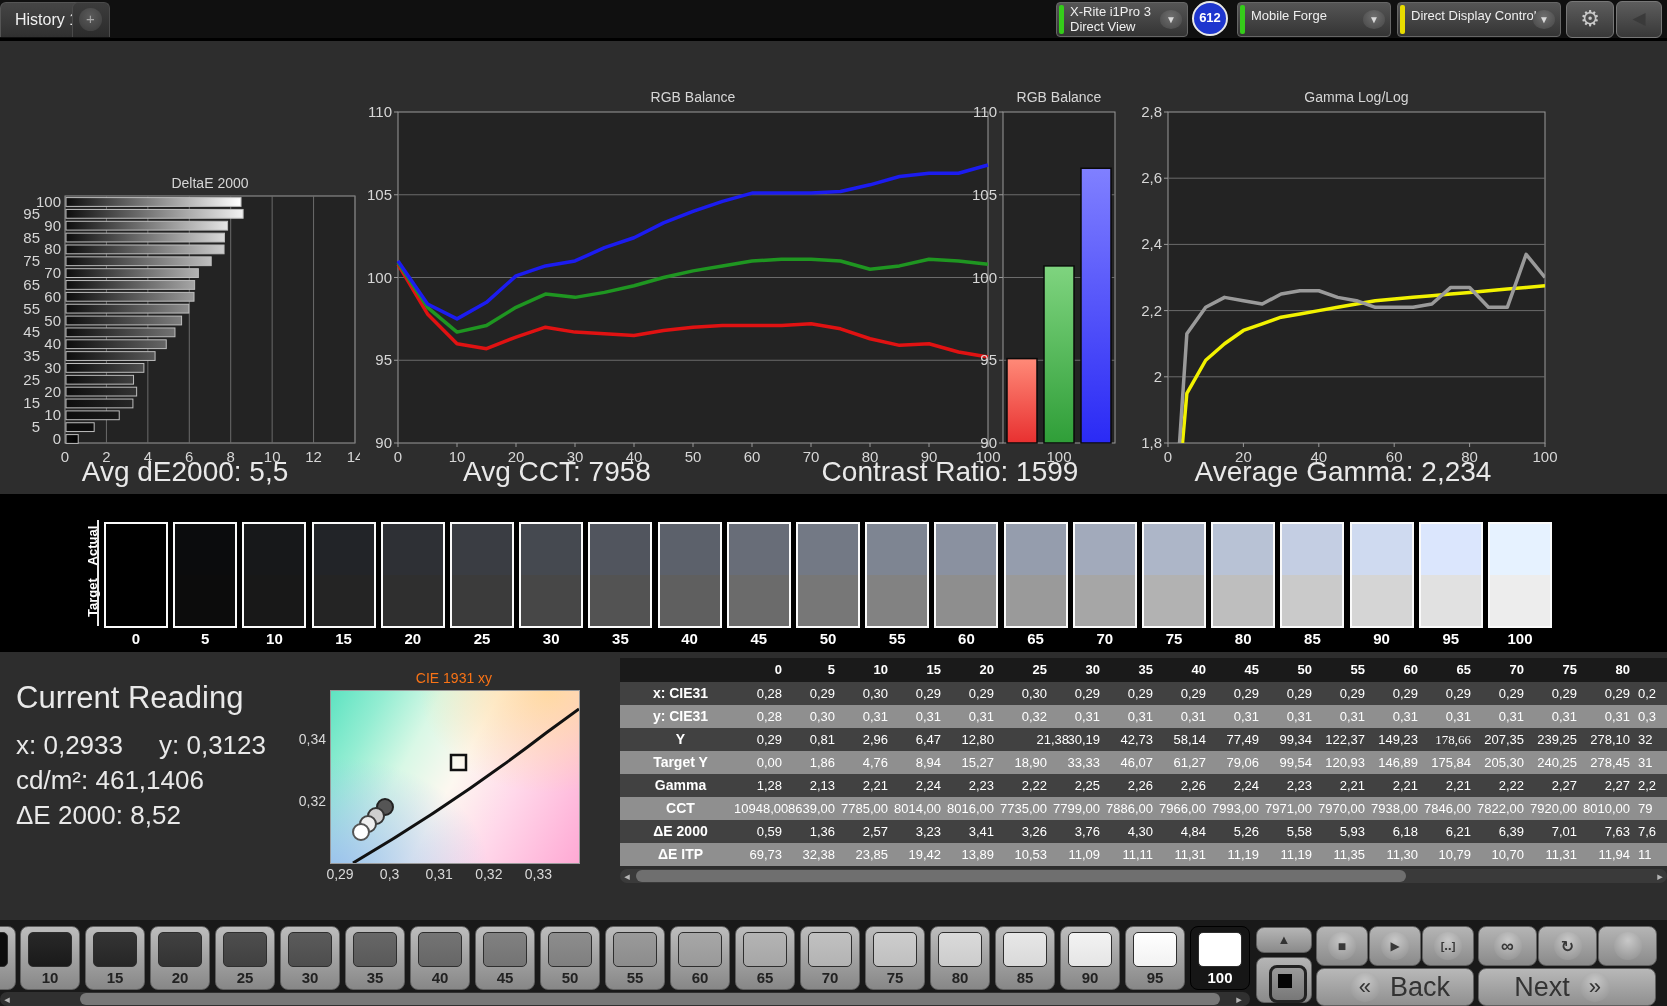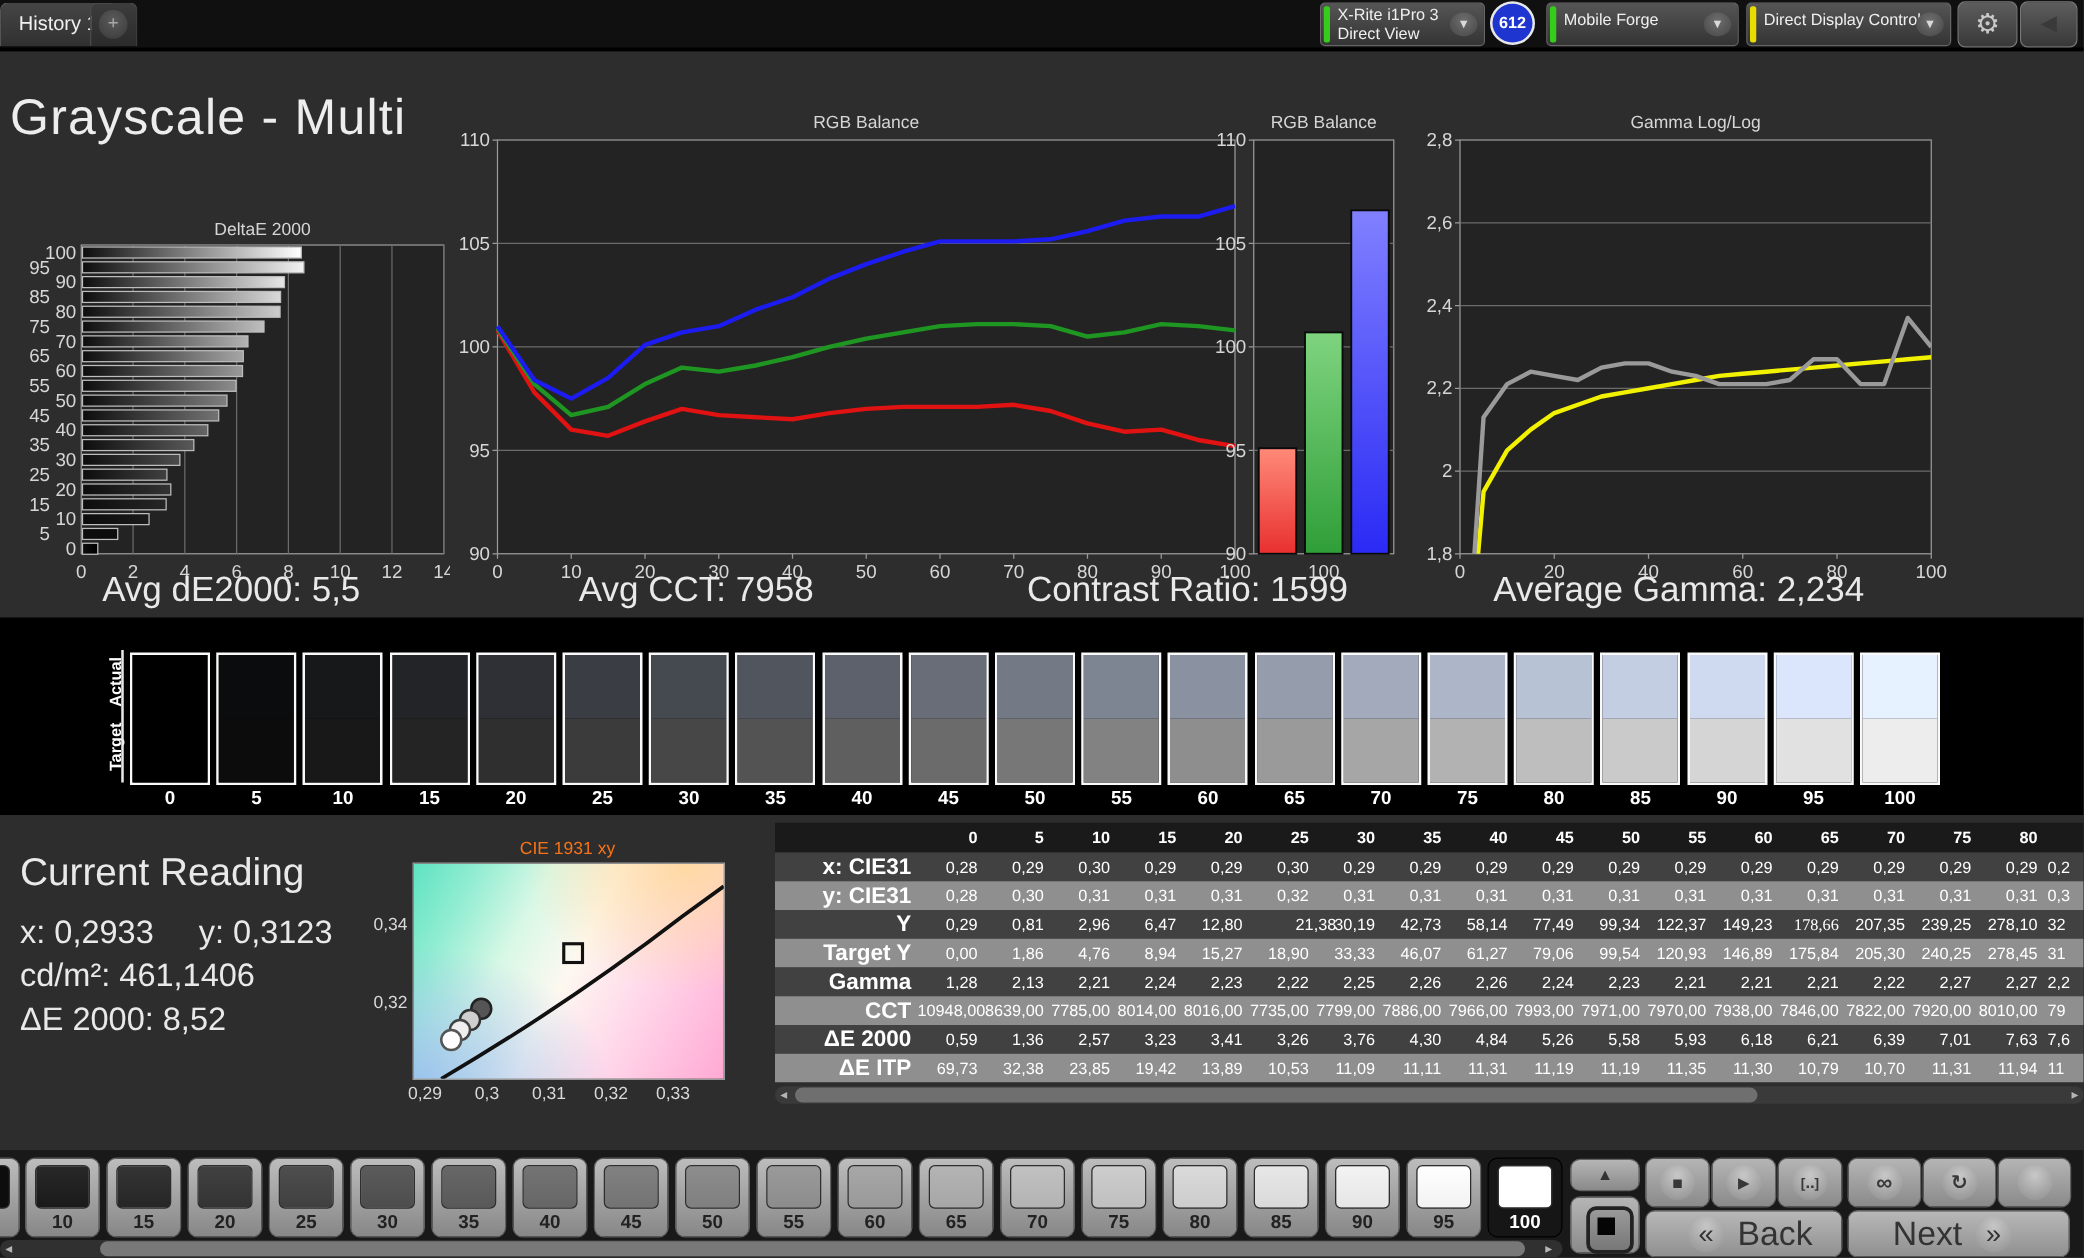--- a/index.html
+++ b/index.html
@@ -47,21 +47,21 @@
       radial-gradient(ellipse at 0% 105%, rgba(148,186,238,.9), rgba(148,186,238,0) 45%),
       linear-gradient(118deg,#5ee3c1 0%,#93edd2 16%,#d9f8e6 33%,#fdf8f0 50%,#ffd8ea 70%,#ffa9d4 100%);}
   .cielab{position:absolute;color:#d9d9d9;font-size:14px;}
   
   #datatable{position:absolute;left:620px;top:658px;width:1047px;height:208px;overflow:hidden;background:#2d2d2d;}
   .trow{position:absolute;left:0;height:23px;width:1700px;}
   .trow.hdr{height:24px;background:#1a1a1a;}
   .trow.dark{background:#414141;}
   .trow.light{background:#8f8f8f;}
   .tcell{position:absolute;top:0;height:100%;color:#fff;font-size:13px;line-height:23px;text-align:right;box-sizing:border-box;padding-right:5px;}
-  .tcell.lbl{text-align:right;padding-left:12px;font-weight:bold;font-size:18px;}
+  .tcell.lbl{text-align:center;padding-left:12px;font-weight:bold;font-size:14px;}
   .tcell.hdrc{font-weight:bold;line-height:24px;}
   .tcell.partial{text-align:left;padding-left:3px;}
   .hscroll{position:absolute;height:14px;background:#3a3a3a;border-radius:7px;}
   .hscroll .thumb{position:absolute;top:1px;height:12px;background:#6f6f6f;border-radius:6px;}
   .hscroll .arr{position:absolute;top:0;width:14px;height:14px;color:#b5b5b5;font-size:11px;line-height:14px;text-align:center;}
   
   #bottombar{position:absolute;left:0;top:920px;width:1667px;height:86px;background:#191919;}
   .patchbtn{position:absolute;top:6px;width:60px;height:64px;border-radius:8px;background:linear-gradient(#bdbdbd,#878787);
     border:1px solid #5f5f5f;box-sizing:border-box;}
   .patchbtn .chip{position:absolute;left:7px;top:5px;right:7px;height:33px;border-radius:5px;border:1px solid #2e2e2e;}
@@ -104,21 +104,20 @@
       <div class="ddicon">▼</div>
     </div>
     <div class="sqbtn" style="left:1566px;width:46px;font-size:22px;line-height:33px;">
       <span>⚙</span>
     </div>
     <div class="sqbtn" style="left:1616px;width:44px;font-size:17px;line-height:33px;color:#3a3a3a;">
       <span>◀</span>
     </div>
   </div>
 
-  <div id="pagetitle">Grayscale - Multi</div>
 
   <div id="charts">
       <svg width="340" height="300" style="position:absolute;left:20px;top:172px;">
         <text x="190" y="16" fill="#d6d6d6" font-size="14" text-anchor="middle">DeltaE 2000</text>
         <rect x="45" y="24" width="290" height="247" fill="#232323" stroke="#9a9a9a"></rect>
         <defs>
           <linearGradient id="de0" x1="0" y1="0" x2="1" y2="0">
             <stop offset="0%" stop-color="#0d0d0d"></stop>
             <stop offset="100%" stop-color="rgb(0,0,0)"></stop>
           </linearGradient>

